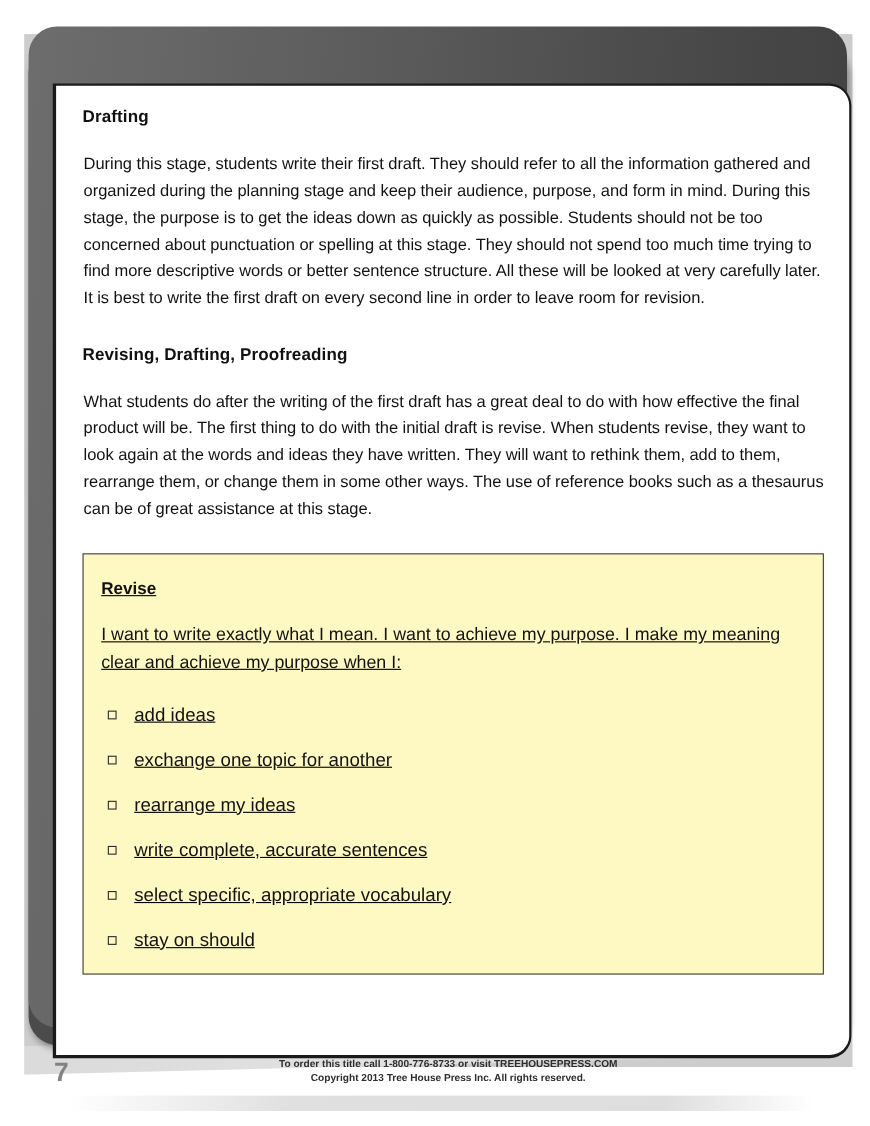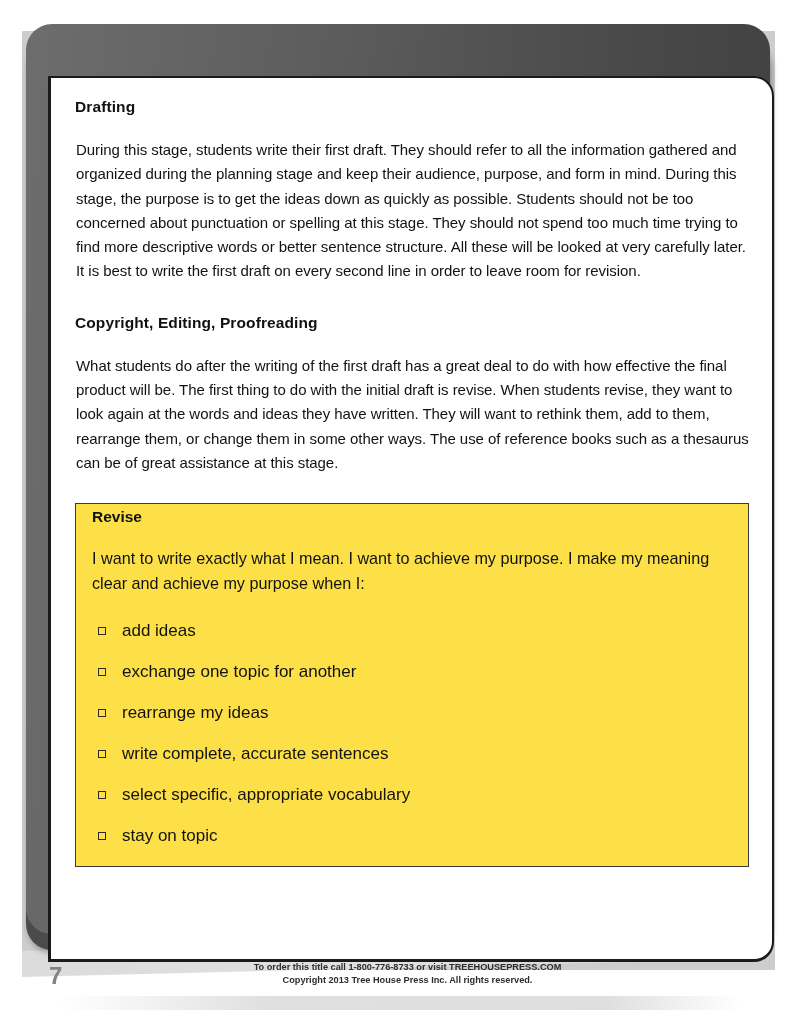--- a/index.html
+++ b/index.html
@@ -157,25 +157,26 @@
     font-size: 15px;
     line-height: 24.3px;
     color: #121212;
     margin: 1px;
     letter-spacing: -0.05px;
   }
 
   
   .revise-box {
     margin-top: 28px;
-    background: #fde047;
+    background: #fef9c3;
     border: 1px solid #3a3a3a;
     box-sizing: border-box;
     width: 674px;
-    padding: 4px 16px 16px 16px;
+    padding: 23px 16px 16px 16px;
+    text-decoration: underline;
   }
   .revise-title {
     font-size: 15.5px;
     font-weight: bold;
     color: #111111;
     margin: 0 0 20px 0;
   }
   .revise-intro {
     font-size: 16.2px;
     line-height: 24.3px;
@@ -252,21 +253,21 @@
 
   <div class="binder"></div>
   <div class="binder-inner-shade">
 
     <div class="sheet">
       <div class="sheet-content">
 
         <h2 class="section-heading">Drafting</h2>
         <p class="body-text">During this stage, students write their first draft. They should refer to all the information gathered and organized during the planning stage and keep their audience, purpose, and form in mind. During this stage, the purpose is to get the ideas down as quickly as possible. Students should not be too concerned about punctuation or spelling at this stage. They should not spend too much time trying to find more descriptive words or better sentence structure. All these will be looked at very carefully later. It is best to write the first draft on every second line in order to leave room for revision.</p>
 
-        <h2 class="section-heading second">Copyright, Editing, Proofreading</h2>
+        <h2 class="section-heading second">Revising, Drafting, Proofreading</h2>
         <p class="body-text">What students do after the writing of the first draft has a great deal to do with how effective the final product will be. The first thing to do with the initial draft is revise. When students revise, they want to look again at the words and ideas they have written. They will want to rethink them, add to them, rearrange them, or change them in some other ways. The use of reference books such as a thesaurus can be of great assistance at this stage.</p>
 
         <div class="revise-box">
           <div class="revise-title">Revise</div>
           <p class="revise-intro">I want to write exactly what I mean. I want to achieve my purpose. I make my meaning clear and achieve my purpose when I:</p>
 
           <ul class="checklist">
             <li class="check-item">
               <span class="checkbox-glyph"></span>
               <span>add ideas</span>
@@ -282,21 +283,21 @@
             <li class="check-item">
               <span class="checkbox-glyph"></span>
               <span>write complete, accurate sentences</span>
             </li>
             <li class="check-item">
               <span class="checkbox-glyph"></span>
               <span>select specific, appropriate vocabulary</span>
             </li>
             <li class="check-item">
               <span class="checkbox-glyph"></span>
-              <span>stay on topic</span>
+              <span>stay on should</span>
             </li>
           </ul>
         </div>
 
       </div>
     </div>
   </div>
 
   <div class="page-number">7</div>
 

